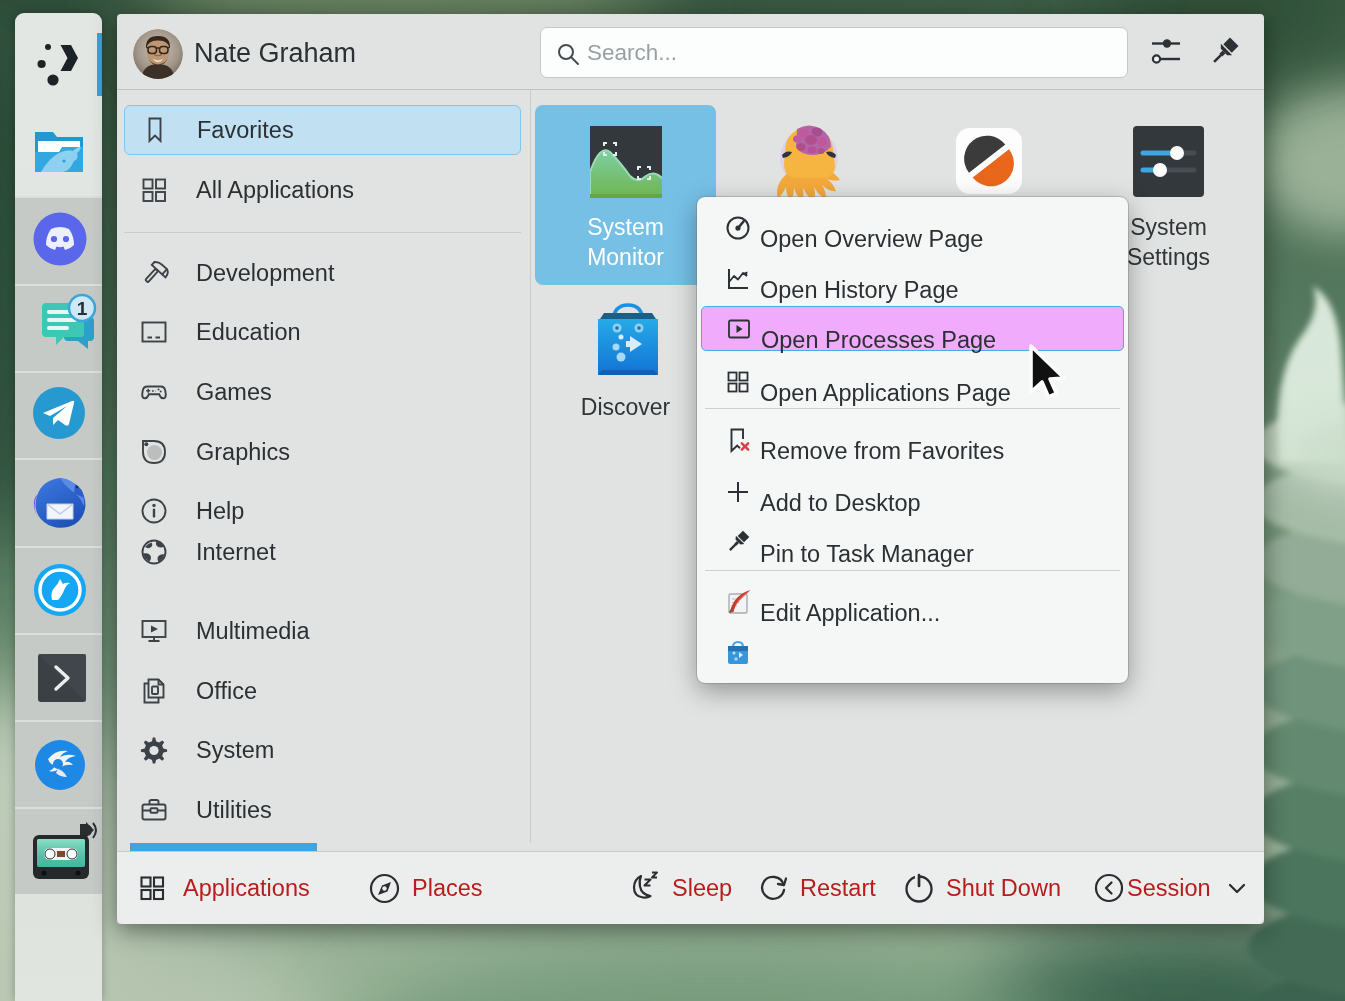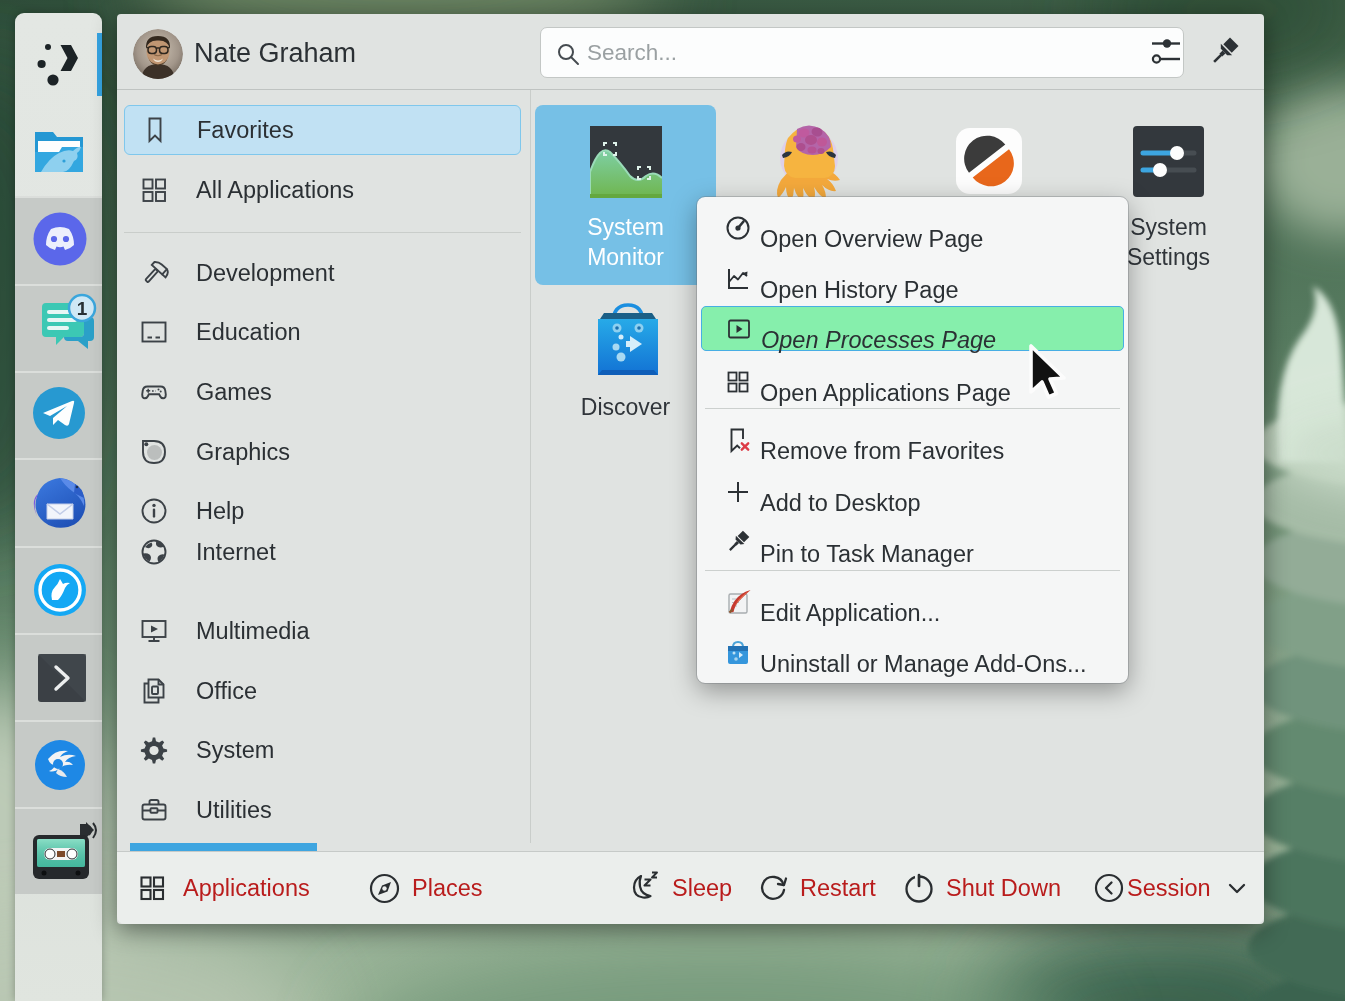--- a/index.html
+++ b/index.html
@@ -5,39 +5,39 @@
 #wall{position:absolute;left:0;top:0;width:1345px;height:1001px;
 background:linear-gradient(180deg,#1f3628 0%,#2c4736 22%,#3d5a47 45%,#5f7d66 70%,#7e9a82 88%,#8aa78d 100%);}
 #panel{position:absolute;left:15px;top:13px;width:87px;height:988px;background:linear-gradient(180deg,#e3e7e3 0%,#e1e5e1 60%,#dce1dc 80%,#e0e5df 100%);border-radius:9px 9px 0 0;box-shadow:0 0 9px rgba(0,0,0,0.28);}
 #panel .task{position:absolute;left:0;width:87px;background:#c6cac7;border-top:2px solid #dbdedb;}
 #window{position:absolute;left:117px;top:14px;width:1147px;height:910px;background:#e0e3e1;border-radius:4px;box-shadow:0 6px 24px rgba(0,0,0,0.45);}
 #header{position:absolute;left:0;top:0;width:1147px;height:75px;}
 #hsep{position:absolute;left:0;top:75px;width:1147px;height:1px;background:#bfc3c1;}
 #vsep{position:absolute;left:413px;top:76px;width:1px;height:753px;background:#c9cdca;}
 #avatar{position:absolute;left:16px;top:15px;width:50px;height:50px;border-radius:50%;overflow:hidden;}
 #uname{position:absolute;left:77px;top:24px;font-size:27px;color:#2b3034;}
-#search{position:absolute;left:423px;top:13px;width:644px;height:51px;background:#fcfdfd;border:1px solid #c3c7c5;border-radius:7px;}
+#search{position:absolute;left:423px;top:13px;width:588px;height:51px;background:#fcfdfd;border:1px solid #c3c7c5;border-radius:7px;}
 #search .ph{position:absolute;left:46px;top:12px;font-size:22.5px;color:#9aa0a2;}
 .sideitem{position:absolute;left:7px;width:397px;height:54px;}
 .sideitem .lbl{position:absolute;left:72px;top:50%;transform:translateY(-50%);font-size:23.5px;color:#2b3034;}
 .sideitem svg{position:absolute;left:15px;top:50%;transform:translateY(-50%);}
 #fav{background:#c1e1f3;border:1.5px solid #7fc7ec;border-radius:6px;height:50px !important;top:91px !important;}
 .ssep{position:absolute;left:7px;width:397px;height:1px;background:#c9cdca;}
 #tabind{position:absolute;left:13px;top:829px;width:187px;height:8px;background:#3ea5e0;}
 #bbar{position:absolute;left:0;top:837px;width:1147px;height:73px;background:#ebeeec;border-top:1px solid #c6cac8;border-radius:0 0 8px 8px;}
 .bitem{position:absolute;top:0;height:72px;display:flex;align-items:center;font-size:23.5px;color:#b91c1c;}
 .tile{position:absolute;width:181px;height:180px;}
 .tile .cap{position:absolute;left:0;right:0;text-align:center;font-size:23px;color:#30353a;line-height:30px;}
 #tile1{left:418px;top:91px;background:#76c0e6;border-radius:8px;}
 #tile1 .cap{color:#fff;}
 #menu{position:absolute;left:697px;top:197px;width:431px;height:486px;background:#f5f6f6;border-radius:8px;box-shadow:0 8px 26px rgba(0,0,0,0.35);outline:1px solid rgba(110,116,120,0.35);}
 .mitem{position:absolute;left:4px;width:423px;height:51px;}
 .mitem .mlbl{position:absolute;left:59px;top:50%;transform:translateY(-50%);font-size:23.5px;color:#2b3034;white-space:nowrap;margin-top:11px;}
 .mitem svg{position:absolute;left:23px;top:50%;transform:translateY(-50%);}
-#mhl{background:#86efac;border:1.5px solid #47aee4;border-radius:5px;height:45px !important;top:109px !important;font-style:italic;}
+#mhl{background:#f0abfc;border:1.5px solid #47aee4;border-radius:5px;height:45px !important;top:109px !important;}
 .msep{position:absolute;left:8px;width:415px;height:1px;background:#ccd0ce;}
 </style></head>
 <body>
 <div id="wall"></div>
 <svg width="1345" height="1001" viewBox="0 0 1345 1001" style="position:absolute;left:0;top:0">
 <defs>
 <linearGradient id="bg" x1="0" y1="0" x2="0.22" y2="1">
 <stop offset="0" stop-color="#2f4e3a"></stop>
         <stop offset="0.28" stop-color="#46684e"></stop>
 <stop offset="0.52" stop-color="#567a5f"></stop>
@@ -527,20 +527,19 @@
     </div>
 <div class="mitem" style="top:430.5px">
       <svg width="28" height="28" viewBox="0 0 28 28">
         <path d="M9 8 Q9 3 14 3 Q19 3 19 8" fill="none" stroke="#4ba3d8" stroke-width="2"></path>
         <rect x="4" y="7" width="20" height="18" rx="2" fill="#3596dc"></rect>
         <rect x="4" y="7" width="20" height="5" fill="#2372b4"></rect>
         <circle cx="10" cy="14" r="1.5" fill="#bfe2f4"></circle>
         <path d="M15 13 L19 16 L15 19 Z" fill="#d8eefa"></path>
         <circle cx="12" cy="20" r="1.8" fill="#a8d4ee"></circle>
       </svg>
-      <span class="mlbl">Uninstall or Manage Add-Ons...</span>
     </div>
 <div class="msep" style="top:211px"></div>
     <div class="msep" style="top:373px"></div>
   </div>
 <svg style="position:absolute;left:1022px;top:342px;z-index:50" width="52" height="68" viewBox="0 0 52 68">
 <path d="M9 4 L9 50 L20 40 L26.5 55 L34.5 51.5 L28 37 L42 36 Z" fill="#111111" stroke="#fcfcfc" stroke-width="3.6" stroke-linejoin="round"></path>
 </svg>
 
 </body></html>

